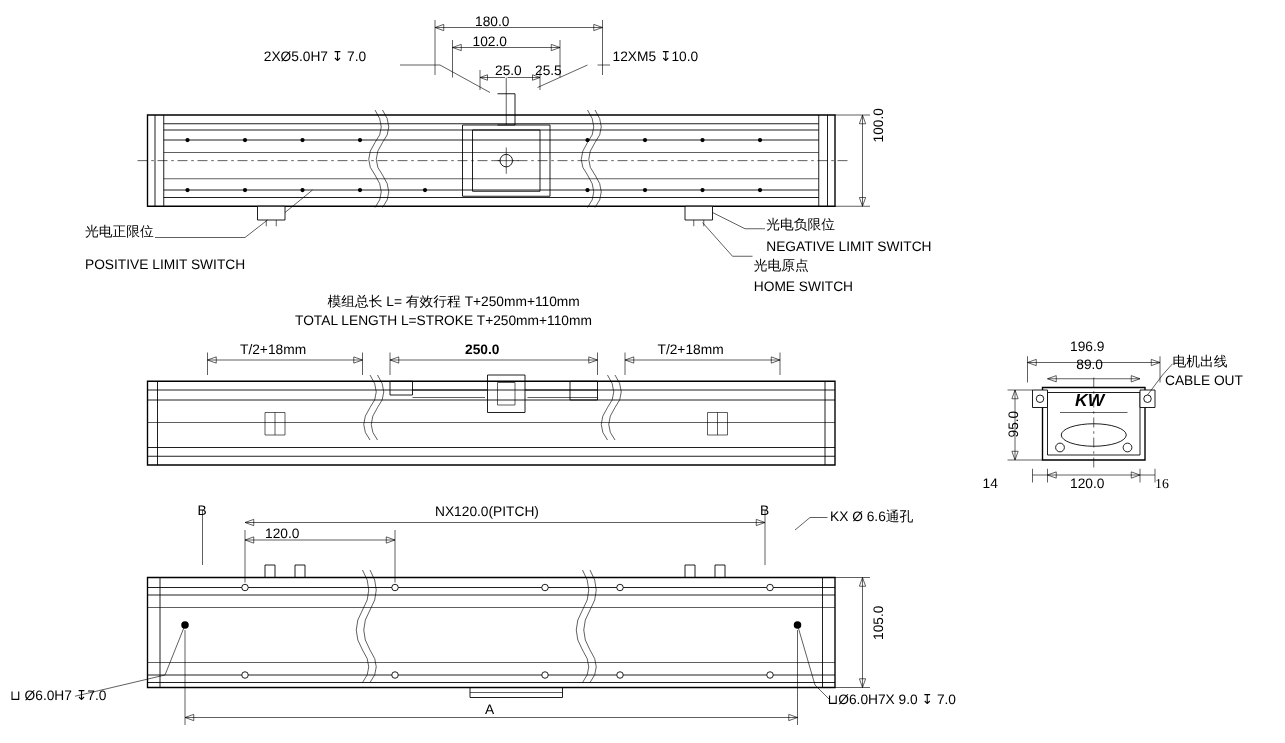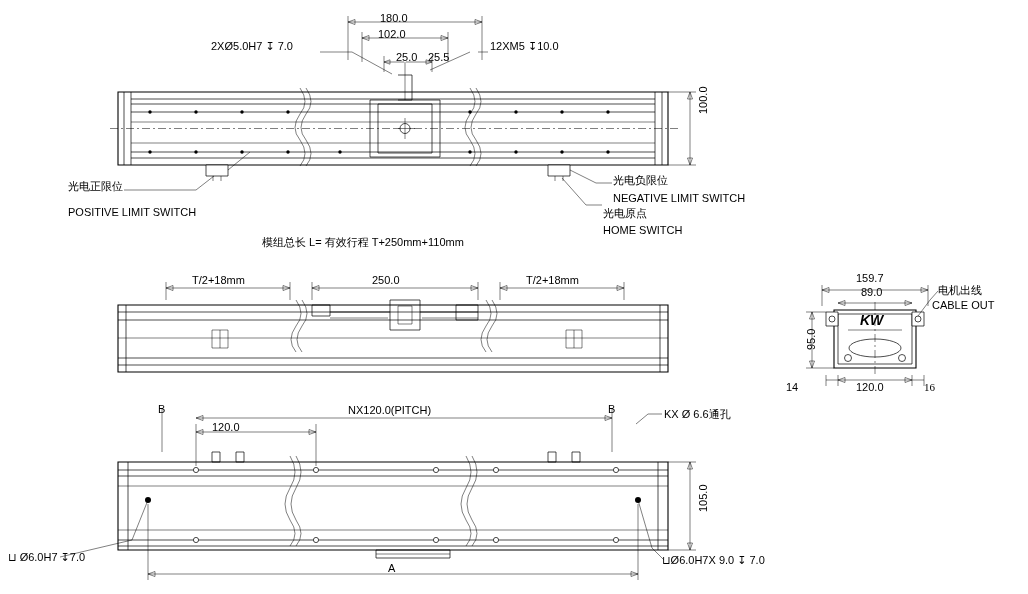--- a/index.html
+++ b/index.html
@@ -234,25 +234,26 @@
 <div class="lbl" style="left:697px;top:114px;transform:rotate(-90deg);transform-origin:0 0;">100.0</div>
 
 <div class="lbl" style="left:68px;top:180px;">光电正限位</div>
 <div class="lbl" style="left:68px;top:206px;">POSITIVE LIMIT SWITCH</div>
 <div class="lbl" style="left:613px;top:174px;">光电负限位</div>
 <div class="lbl" style="left:613px;top:192px;">NEGATIVE LIMIT SWITCH</div>
 <div class="lbl" style="left:603px;top:207px;">光电原点</div>
 <div class="lbl" style="left:603px;top:224px;text-align:right;">HOME SWITCH</div>
 
 <div class="lbl" style="left:262px;top:236px;">模组总长 L= 有效行程 T+250mm+110mm</div>
+<div class="lbl" style="left:236px;top:251px;">TOTAL LENGTH L=STROKE T+250mm+110mm</div>
 <div class="lbl" style="left:192px;top:274px;">T/2+18mm</div>
-<div class="lbl" style="left:372px;top:274px;">250.0</div>
+<div class="lbl" style="left:372px;top:274px;font-weight:bold;">250.0</div>
 <div class="lbl" style="left:526px;top:274px;">T/2+18mm</div>
 
-<div class="lbl" style="left:856px;top:272px;">159.7</div>
+<div class="lbl" style="left:856px;top:272px;">196.9</div>
 <div class="lbl" style="left:861px;top:286px;">89.0</div>
 <div class="lbl" style="left:805px;top:350px;transform:rotate(-90deg);transform-origin:0 0;">95.0</div>
 <div class="lbl" style="left:786px;top:381px;">14</div>
 <div class="lbl" style="left:856px;top:381px;">120.0</div>
 <div class="lbl" style="left:924px;top:381px;font-family:Liberation Serif, serif;">16</div>
 <div class="lbl" style="left:938px;top:284px;">电机出线</div>
 <div class="lbl" style="left:932px;top:299px;">CABLE OUT</div>
 <div class="lbl" style="left:860px;top:314px;font-size:14px;font-weight:bold;font-style:italic;">KW</div>
 
 <div class="lbl" style="left:158px;top:403px;">B</div>

